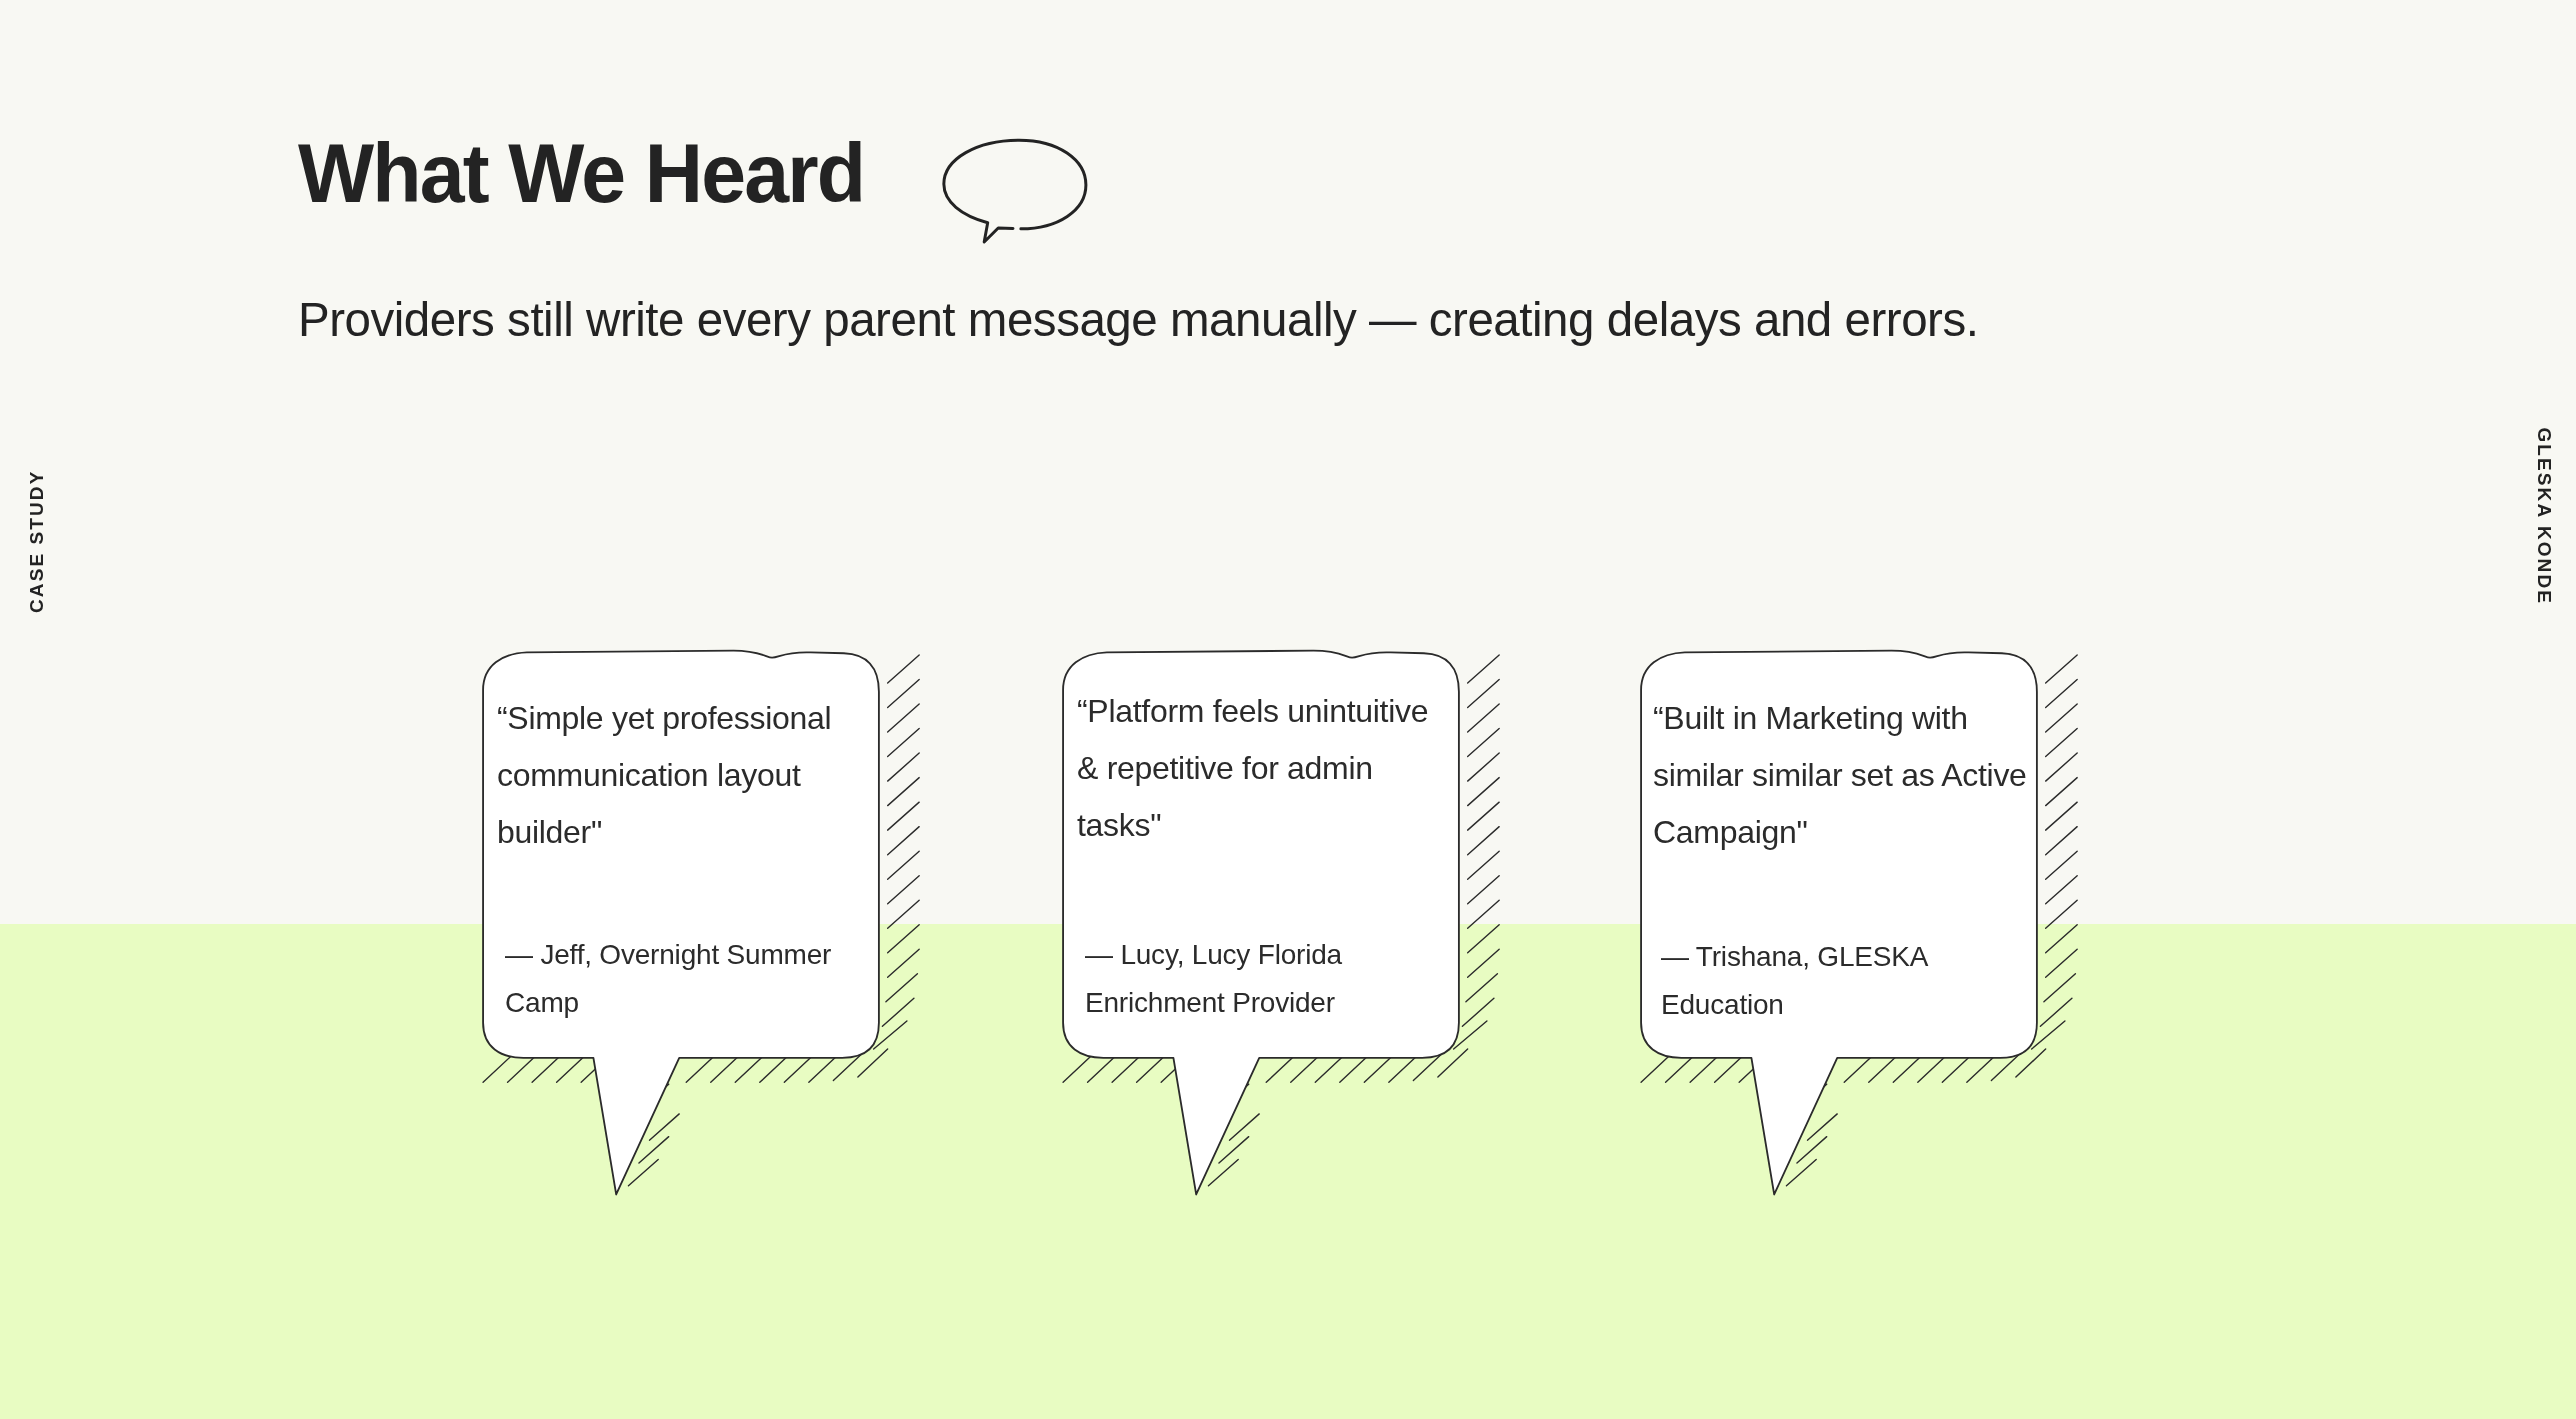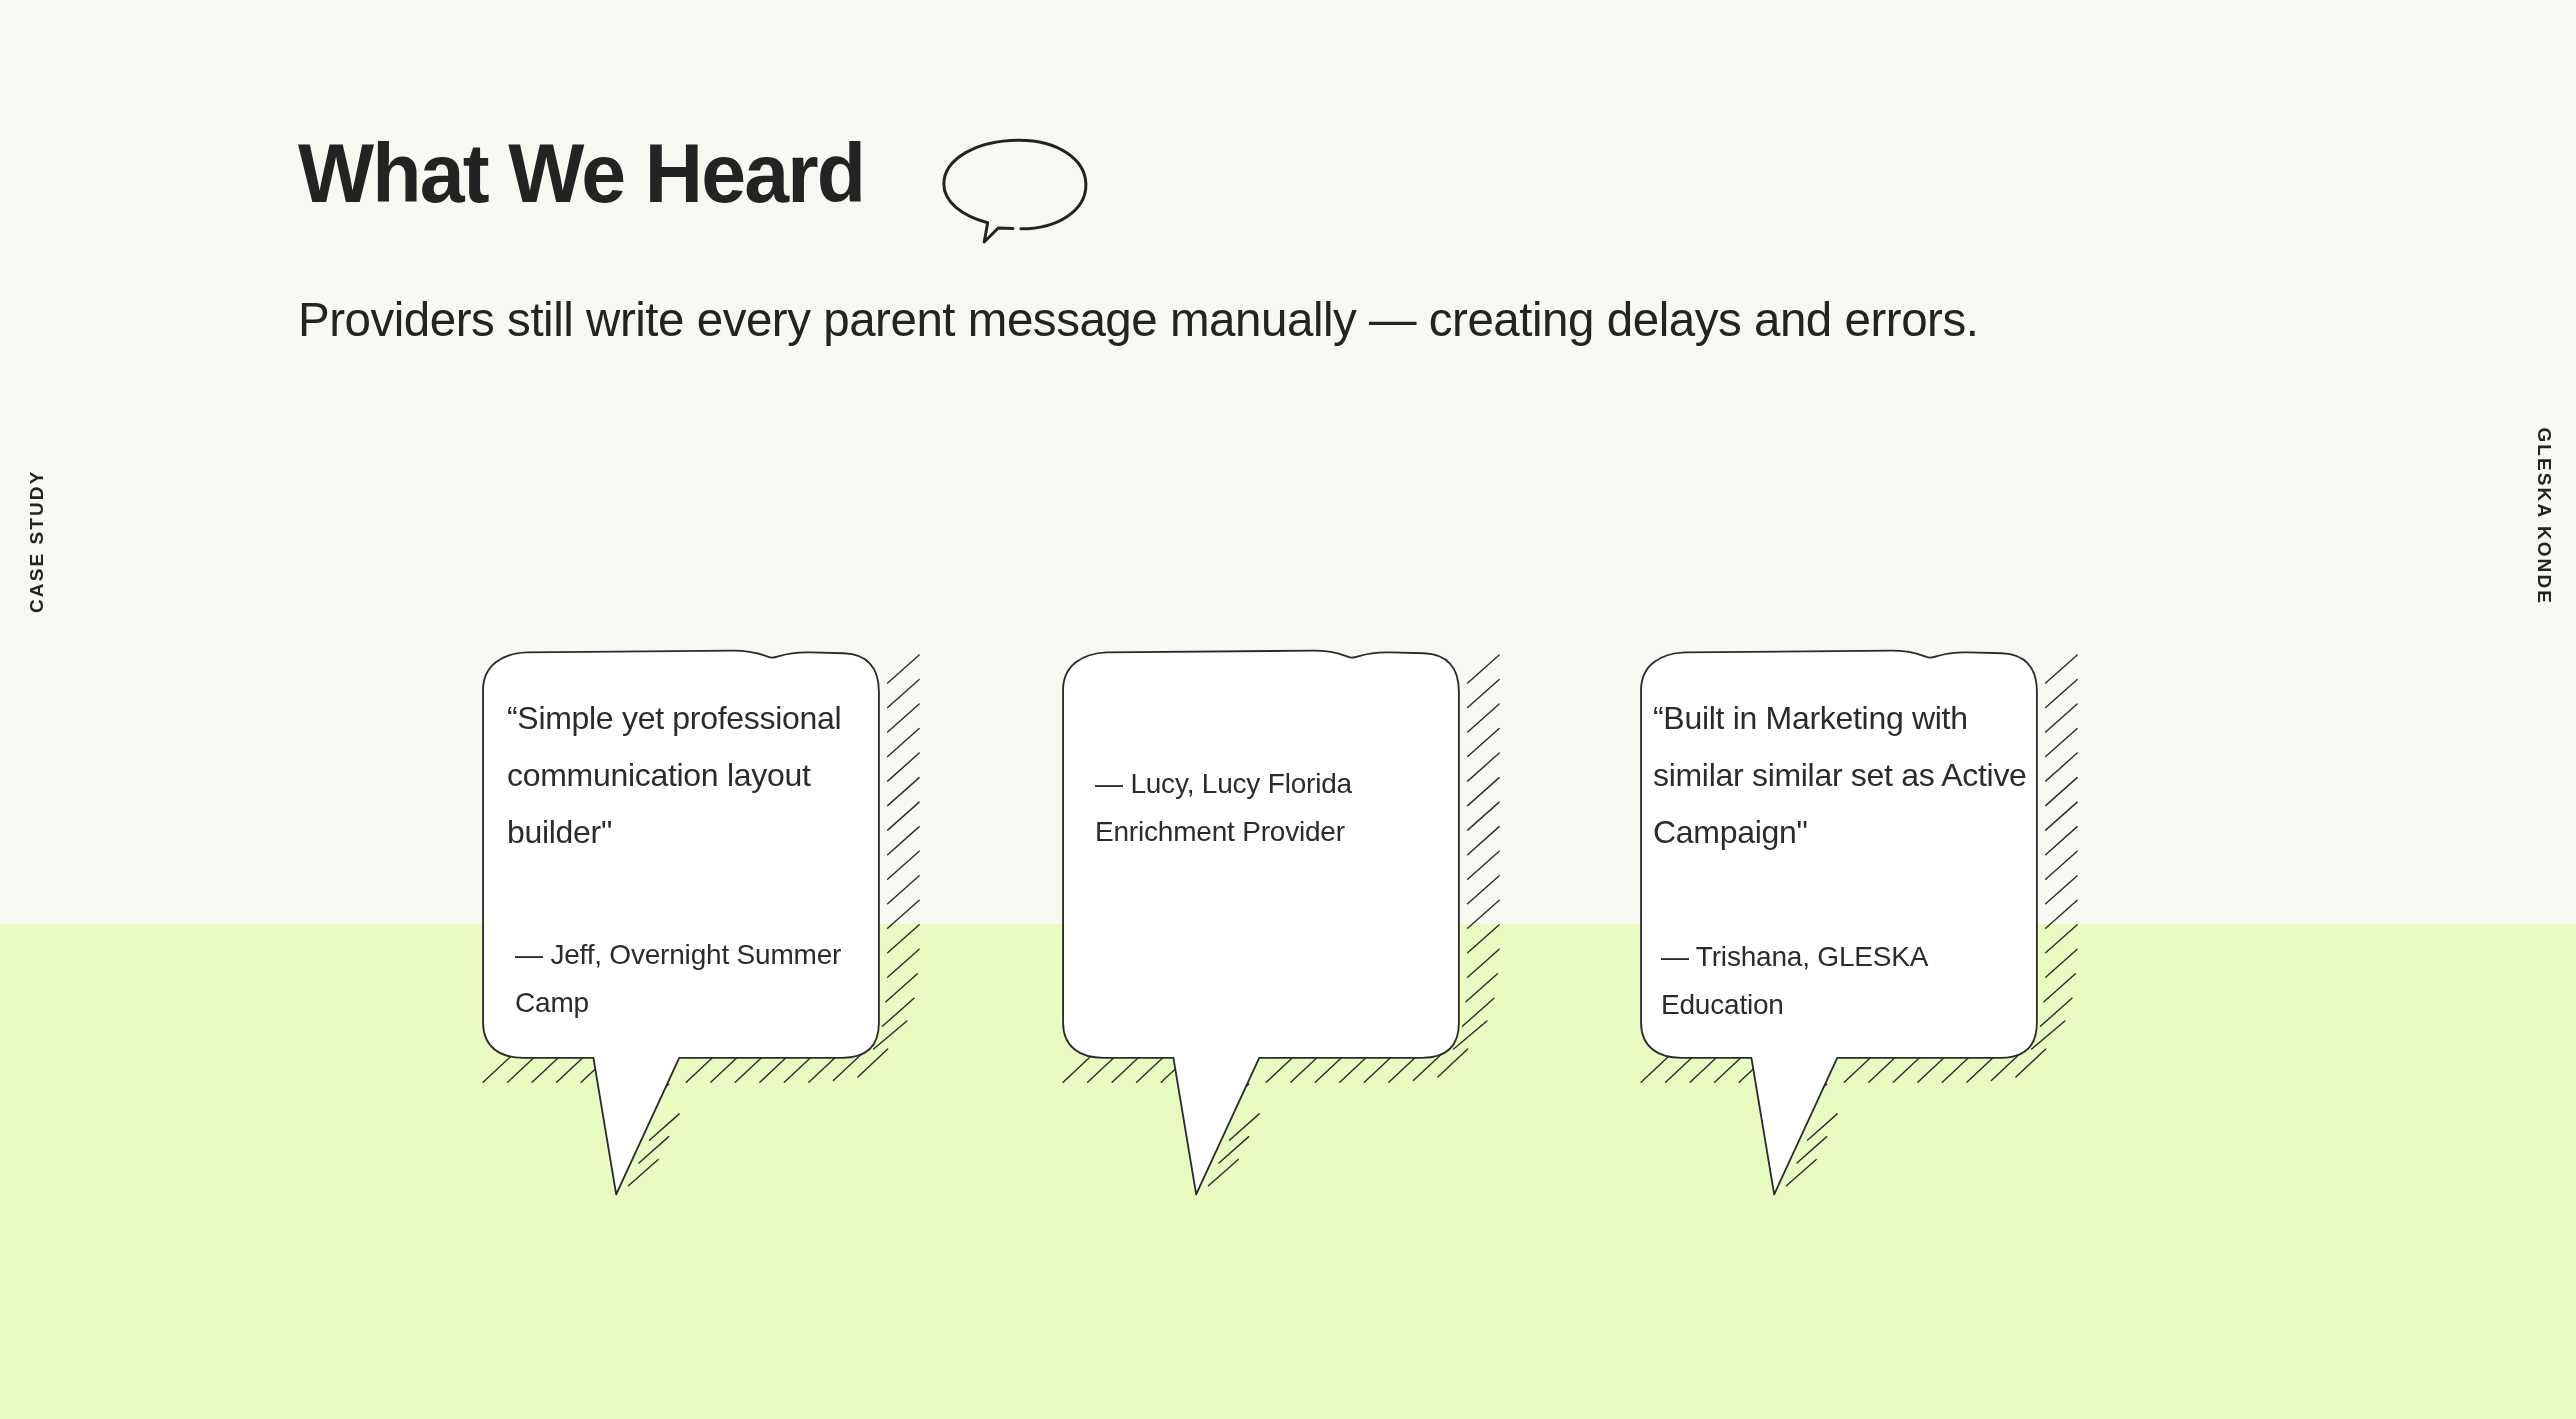--- a/index.html
+++ b/index.html
@@ -117,21 +117,21 @@
   }
   .quote-card svg {
     position: absolute;
     left: 0; top: 0;
     width: 491px;
     height: 613px;
     overflow: visible;
   }
   .quote-body {
     position: absolute;
-    left: 54px;
+    left: 44px;
     top: 44px;
     width: 350px;
   }
   .quote-text {
     font-family: "Liberation Sans", sans-serif;
     font-size: 32px;
     font-weight: 300;
     color: #2B2B2B;
     line-height: 1.78;
     letter-spacing: -0.3px;
@@ -265,20 +265,21 @@
           <line x1="462" y1="490" x2="496" y2="458"></line>
           <line x1="212" y1="528" x2="246" y2="498"></line>
           <line x1="224" y1="562" x2="258" y2="532"></line>
           <line x1="212" y1="588" x2="246" y2="558"></line>
           <line x1="200" y1="614" x2="234" y2="584"></line>
         </g>
         <path d="M34 48 C34 20 56 6 84 5 L320 3 C350 3 358 11 364 11 C372 11 378 4 408 5 L446 6 C472 7 486 22 486 50
                  L486 428 C486 456 470 468 444 468 L258 468 L186 624 L160 468 L80 468 C54 468 34 456 34 428 Z" fill="#FFFFFF" stroke="#2B2B2B" stroke-width="2.1" stroke-linejoin="round"></path>
       </svg>
       <div class="quote-body">
+        <p class="quote-text">“Platform feels unintuitive &amp; repetitive for admin tasks"</p>
         <div class="quote-attrib-wrap">
           <p class="quote-attrib">— Lucy, Lucy Florida Enrichment Provider</p>
         </div>
       </div>
     </div>
 
     <div class="quote-card card-3">
       <svg viewBox="0 0 560 700">
         <g class="hatch" stroke="#2B2B2B" stroke-width="1.6" fill="none" stroke-linecap="round">
           <line x1="496" y1="40" x2="532" y2="8"></line>

